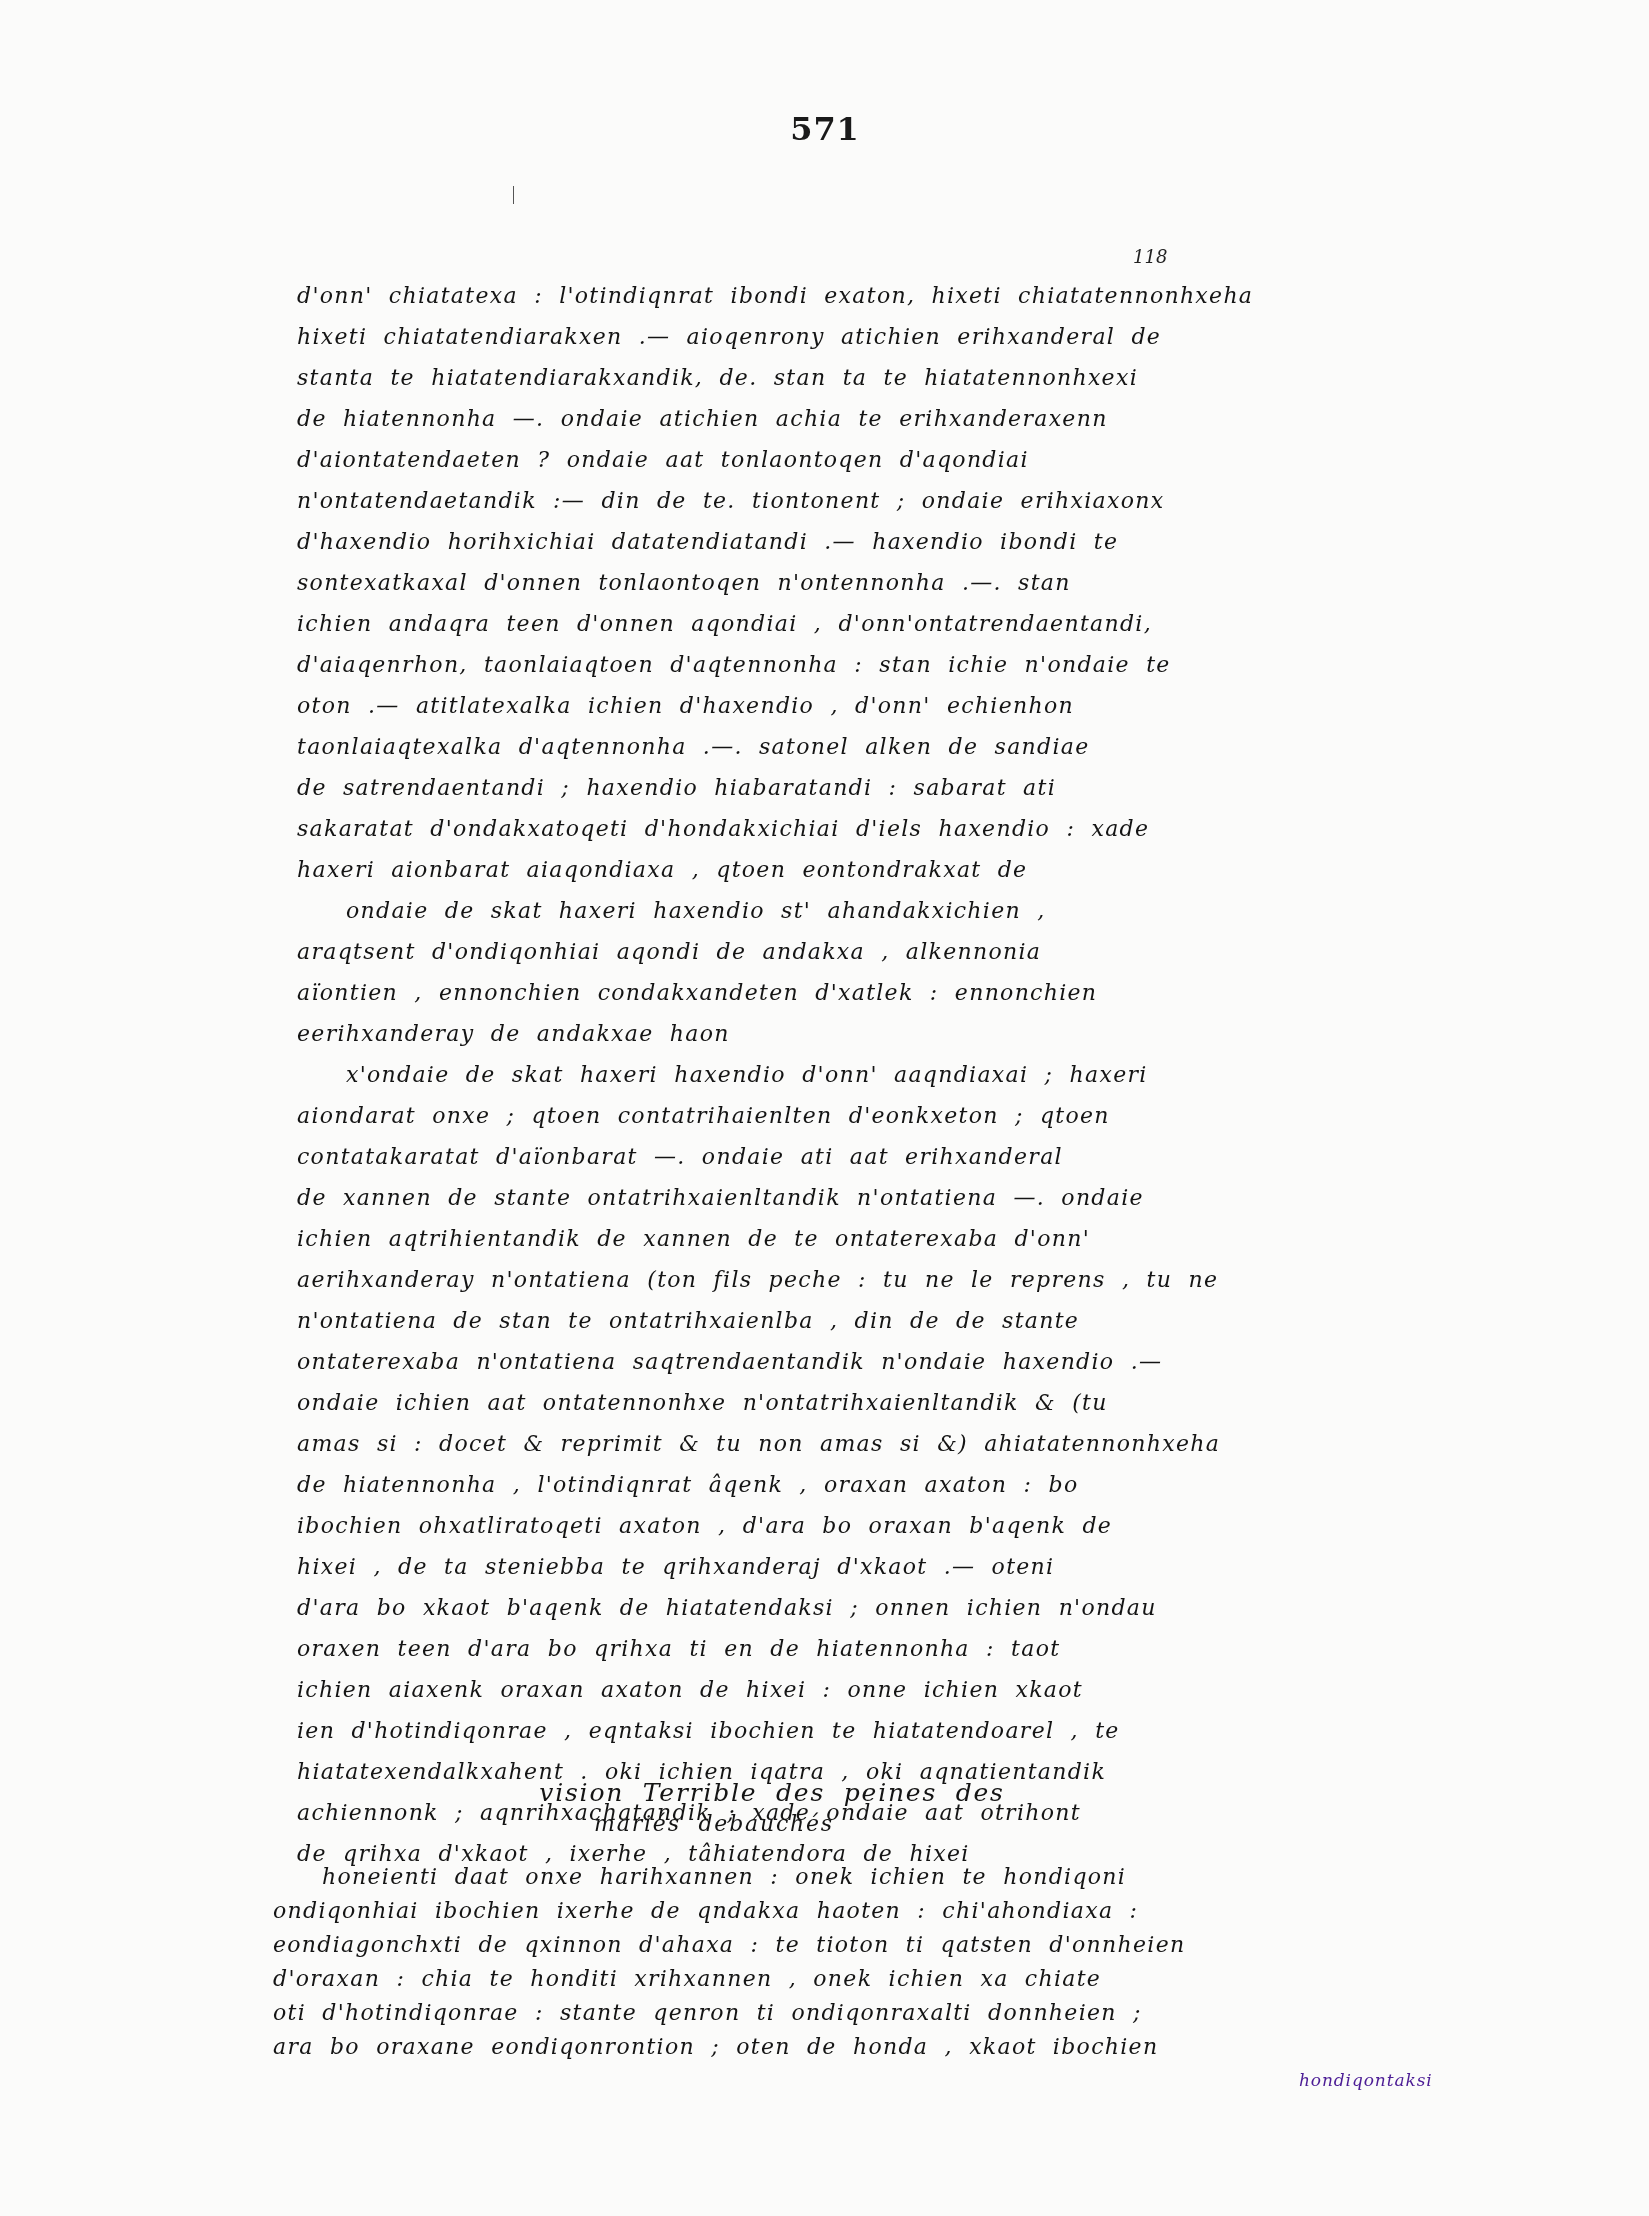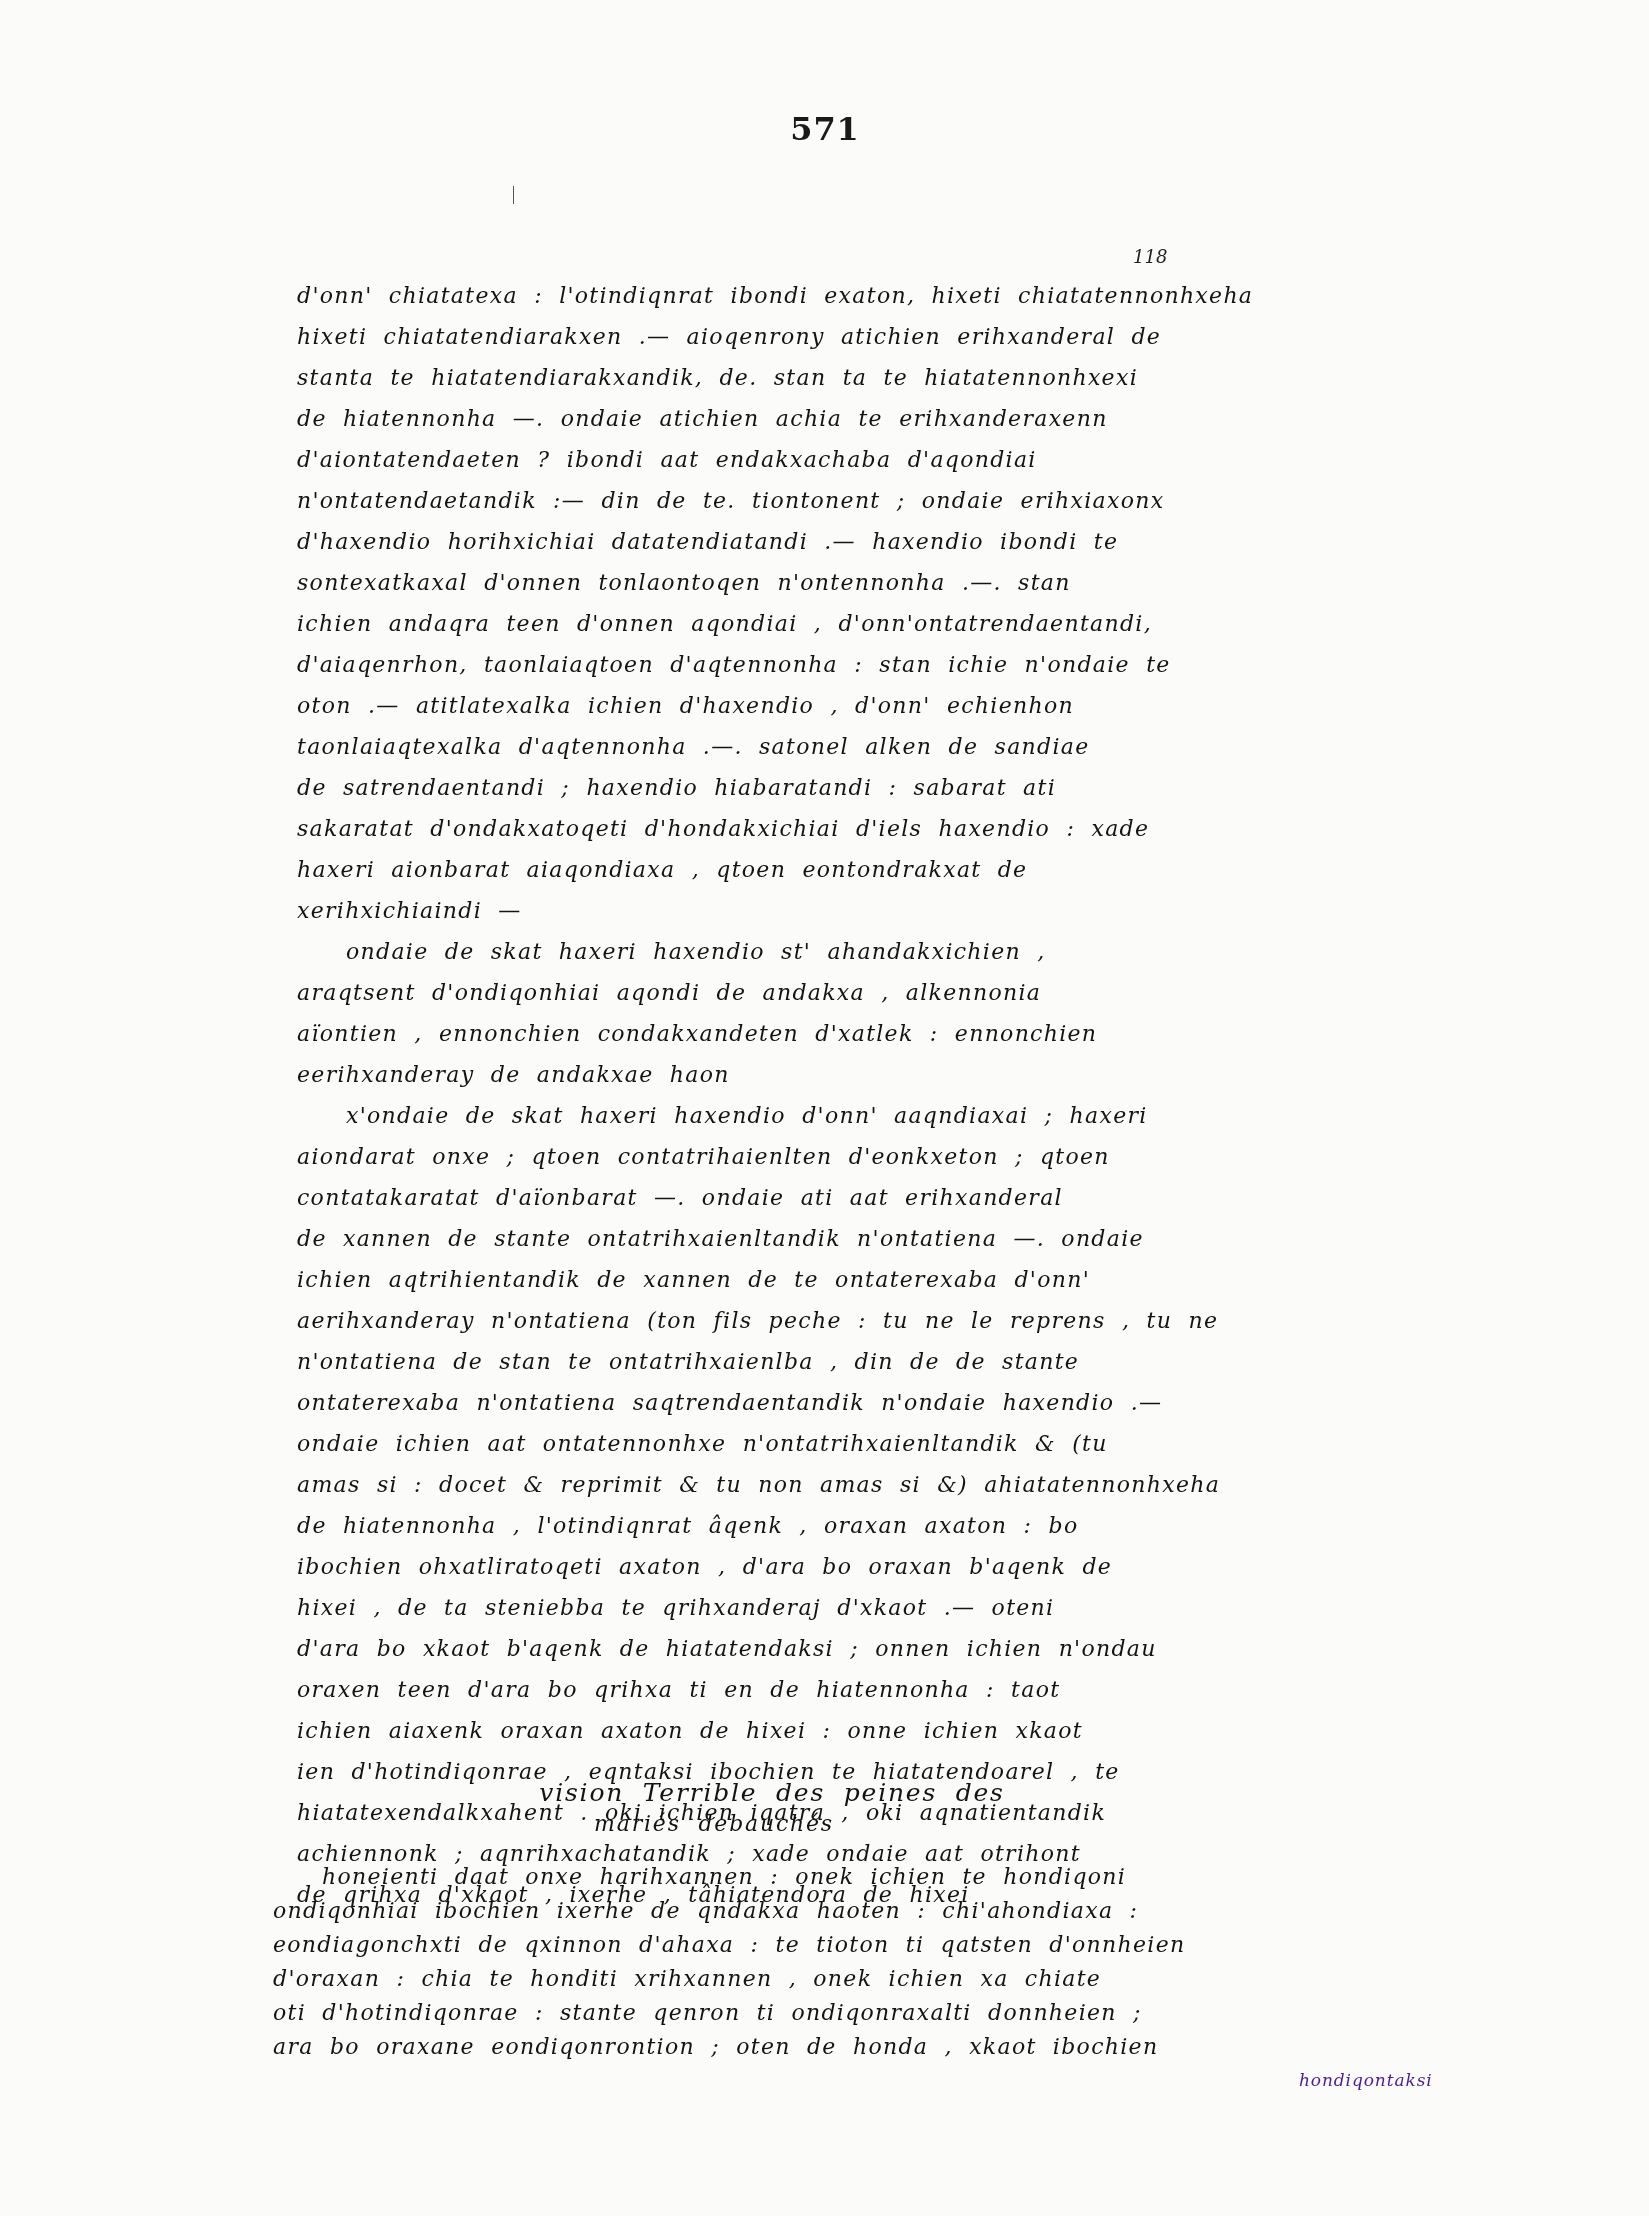--- a/index.html
+++ b/index.html
@@ -119,32 +119,31 @@
   <div class="page-number">571</div>
   <div class="tick-mark"></div>
   <div class="margin-mark">118</div>
 
   <div class="body">
     <div>
       <div class="line">d'onn' chiatatexa : l'otindiqnrat ibondi exaton, hixeti chiatatennonhxeha</div>
       <div class="line">hixeti chiatatendiarakxen .— aioqenrony atichien erihxanderal de</div>
       <div class="line">stanta te hiatatendiarakxandik, de. stan ta te hiatatennonhxexi</div>
       <div class="line">de hiatennonha —. ondaie atichien achia te erihxanderaxenn</div>
-      <div class="line">d'aiontatendaeten ? ibondi aat endakxachaba d'aqondiai</div>
+      <div class="line">d'aiontatendaeten ? ondaie aat tonlaontoqen d'aqondiai</div>
       <div class="line">n'ontatendaetandik :— din de te. tiontonent ; ondaie erihxiaxonx</div>
       <div class="line">d'haxendio horihxichiai datatendiatandi .— haxendio ibondi te</div>
       <div class="line">sontexatkaxal d'onnen tonlaontoqen n'ontennonha .—. stan</div>
       <div class="line">ichien andaqra teen d'onnen aqondiai , d'onn'ontatrendaentandi,</div>
       <div class="line">d'aiaqenrhon, taonlaiaqtoen d'aqtennonha : stan ichie n'ondaie te</div>
       <div class="line">oton .— atitlatexalka ichien d'haxendio , d'onn' echienhon</div>
       <div class="line">taonlaiaqtexalka d'aqtennonha .—. satonel alken de sandiae</div>
       <div class="line">de satrendaentandi ; haxendio hiabaratandi : sabarat ati</div>
       <div class="line">sakaratat d'ondakxatoqeti d'hondakxichiai d'iels haxendio : xade</div>
       <div class="line">haxeri aionbarat aiaqondiaxa , qtoen eontondrakxat de</div>
-      <div class="line">xerihxichiaindi —</div>
     </div>
     <div>
       <div class="line indent">ondaie de skat haxeri haxendio st' ahandakxichien ,</div>
       <div class="line">araqtsent d'ondiqonhiai aqondi de andakxa , alkennonia</div>
       <div class="line">aïontien , ennonchien condakxandeten d'xatlek : ennonchien</div>
       <div class="line">eerihxanderay de andakxae haon</div>
     </div>
     <div>
       <div class="line indent">x'ondaie de skat haxeri haxendio d'onn' aaqndiaxai ; haxeri</div>
       <div class="line">aiondarat onxe ; qtoen contatrihaienlten d'eonkxeton ; qtoen</div>

